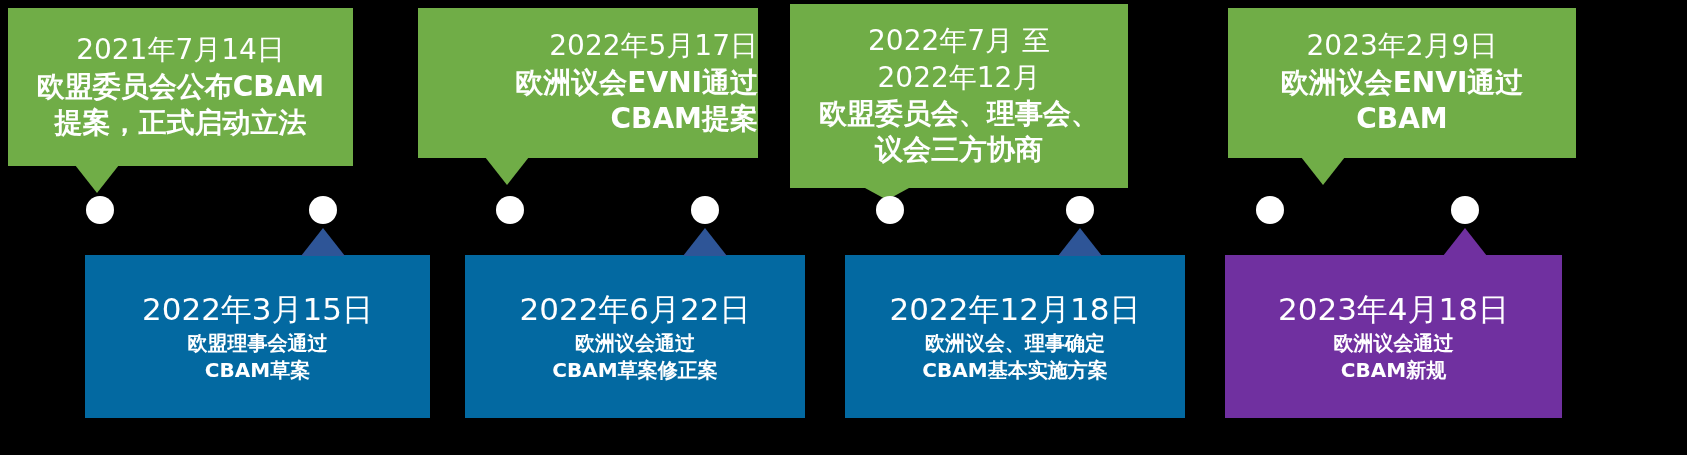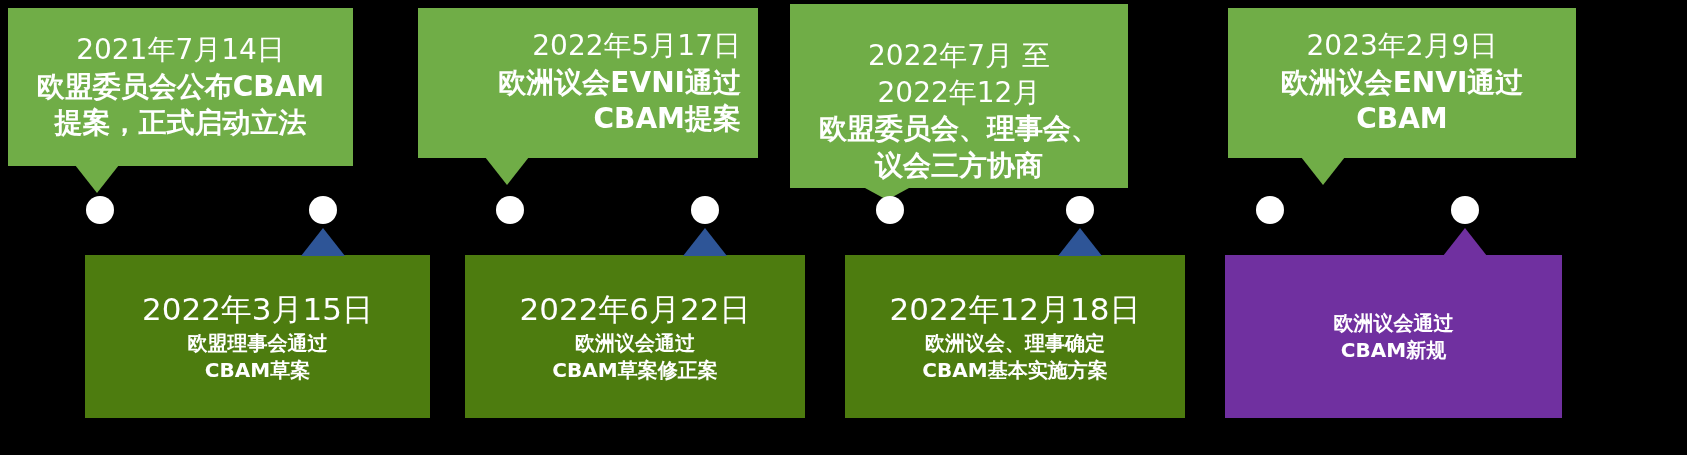--- a/index.html
+++ b/index.html
@@ -16,24 +16,24 @@
     overflow: hidden;
   }
   .callout {
     position: absolute;
     color: #ffffff;
     text-align: center;
     display: flex;
     flex-direction: column;
     justify-content: center;
     box-sizing: border-box;
-    padding: 4px 17px;
+    padding: 4px 0;
   }
   .green  { background: #70AD47; }
-  .blue   { background: #4d7c0f; }
+  .blue   { background: #0369a1; }
   .purple { background: #7030A0; }
 
   .top .date  { font-size: 28px; font-weight: 400; line-height: 1.3; }
   .top .desc  { font-size: 28px; font-weight: 700; line-height: 1.3; }
   .bottom .date { font-size: 31px; font-weight: 400; line-height: 1.35; }
   .bottom .desc { font-size: 20px; font-weight: 700; line-height: 1.35; }
 
   .tail {
     position: absolute;
     width: 0;
@@ -74,21 +74,21 @@
     <div class="tail tail-down" style="left:67px;"></div>
   </div>
 
   <div class="callout top green" style="left:418px;top:8px;width:340px;height:150px;align-items:flex-end;">
     <div class="date">2022年5月17日</div>
     <div class="desc">欧洲议会EVNI通过</div>
     <div class="desc">CBAM提案</div>
     <div class="tail tail-down" style="left:67px;"></div>
   </div>
 
-  <div class="callout top green" style="left:790px;top:4px;width:338px;height:184px;justify-content:flex-end;">
+  <div class="callout top green" style="left:790px;top:4px;width:338px;height:184px;">
     <div class="date">2022年7月  至</div>
     <div class="date">2022年12月</div>
     <div class="desc">欧盟委员会、理事会、</div>
     <div class="desc">议会三方协商</div>
     <div class="tail tail-down" style="left:75px;border-top-width:12px;bottom:-12px;"></div>
   </div>
 
   <div class="callout top green" style="left:1228px;top:8px;width:348px;height:150px;">
     <div class="date">2023年2月9日</div>
     <div class="desc">欧洲议会ENVI通过</div>
@@ -120,18 +120,19 @@
   </div>
 
   <div class="callout bottom blue" style="left:845px;top:255px;width:340px;height:163px;">
     <div class="date">2022年12月18日</div>
     <div class="desc">欧洲议会、理事确定</div>
     <div class="desc">CBAM基本实施方案</div>
     <div class="tail tail-up" style="left:213px;"></div>
   </div>
 
   <div class="callout bottom purple" style="left:1225px;top:255px;width:337px;height:163px;">
+    <div class="date">2023年4月18日</div>
     <div class="desc">欧洲议会通过</div>
     <div class="desc">CBAM新规</div>
     <div class="tail tail-up" style="left:218px;"></div>
   </div>
 
 </div>
 
 </body></html>

